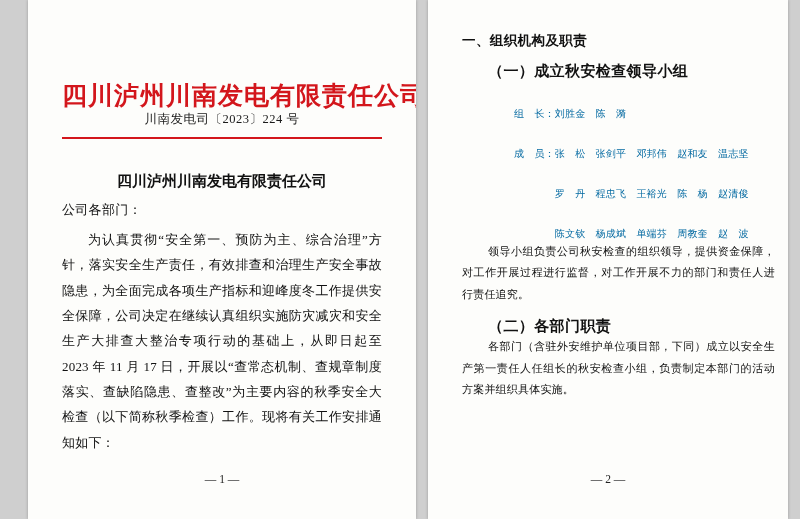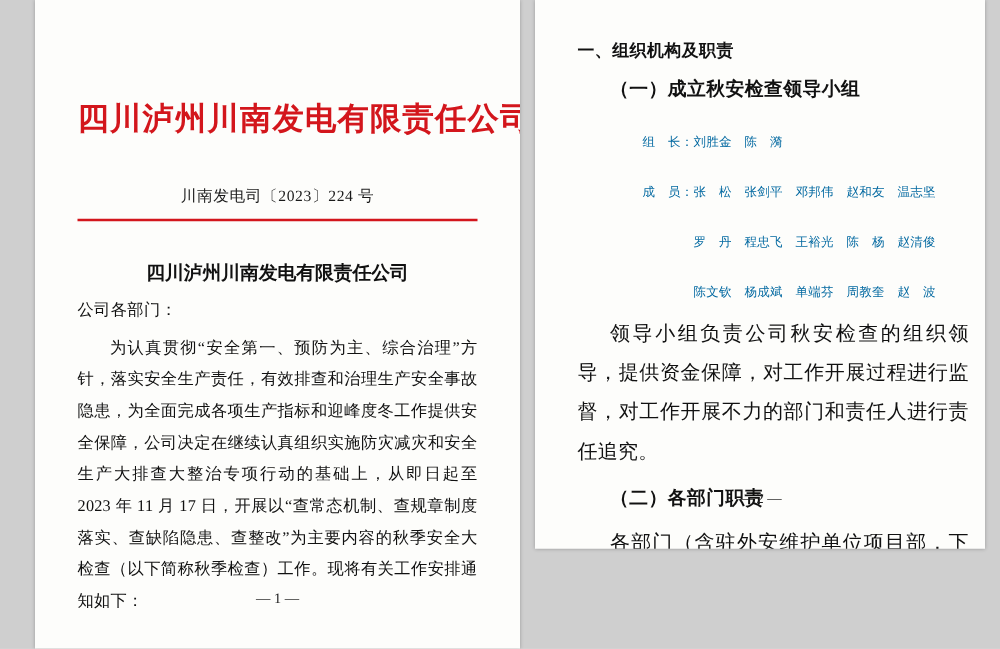--- a/index.html
+++ b/index.html
@@ -29,37 +29,36 @@
   .page-left {
     left: 28px;
     width: 388px;
     height: 519px;
     padding: 26px 34px 10px 34px;
     box-shadow: 0 0 3px rgba(0,0,0,0.25);
   }
   .page-right {
     left: 428px;
     width: 360px;
-    height: 439px;
+    height: 519px;
     padding: 22px 13px 10px 34px;
     box-shadow: 0 0 3px rgba(0,0,0,0.25);
   }
   
   .doc-title {
     margin-top: 56px;
     text-align: center;
     color: #d3161c;
     font-weight: bold;
     font-size: 25px;
     letter-spacing: 1px;
     line-height: 1.15;
     white-space: nowrap;
   }
   .doc-number {
-    margin-top: 38px;
     text-align: center;
     font-size: 12.5px;
     color: #1a1a1a;
     letter-spacing: 0.5px;
   }
   .red-rule {
     margin-top: 9px;
     height: 2.5px;
     background: #d3161c;
     width: 100%;
@@ -118,22 +117,21 @@
     margin-top: 26px;
     text-indent: 26px;
     letter-spacing: 0.2px;
     white-space: nowrap;
   }
   .r-roster .lbl {
     display: inline-block;
     min-width: 52px;
   }
   .r-par {
-    margin-top: 11px;
-    font-size: 16px;
+    font-size: 11px;
     color: #111;
     line-height: 1.95;
     text-align: justify;
     text-indent: 26px;
     letter-spacing: 0.2px;
   }
 </style>
 </head>
 <body>
 

